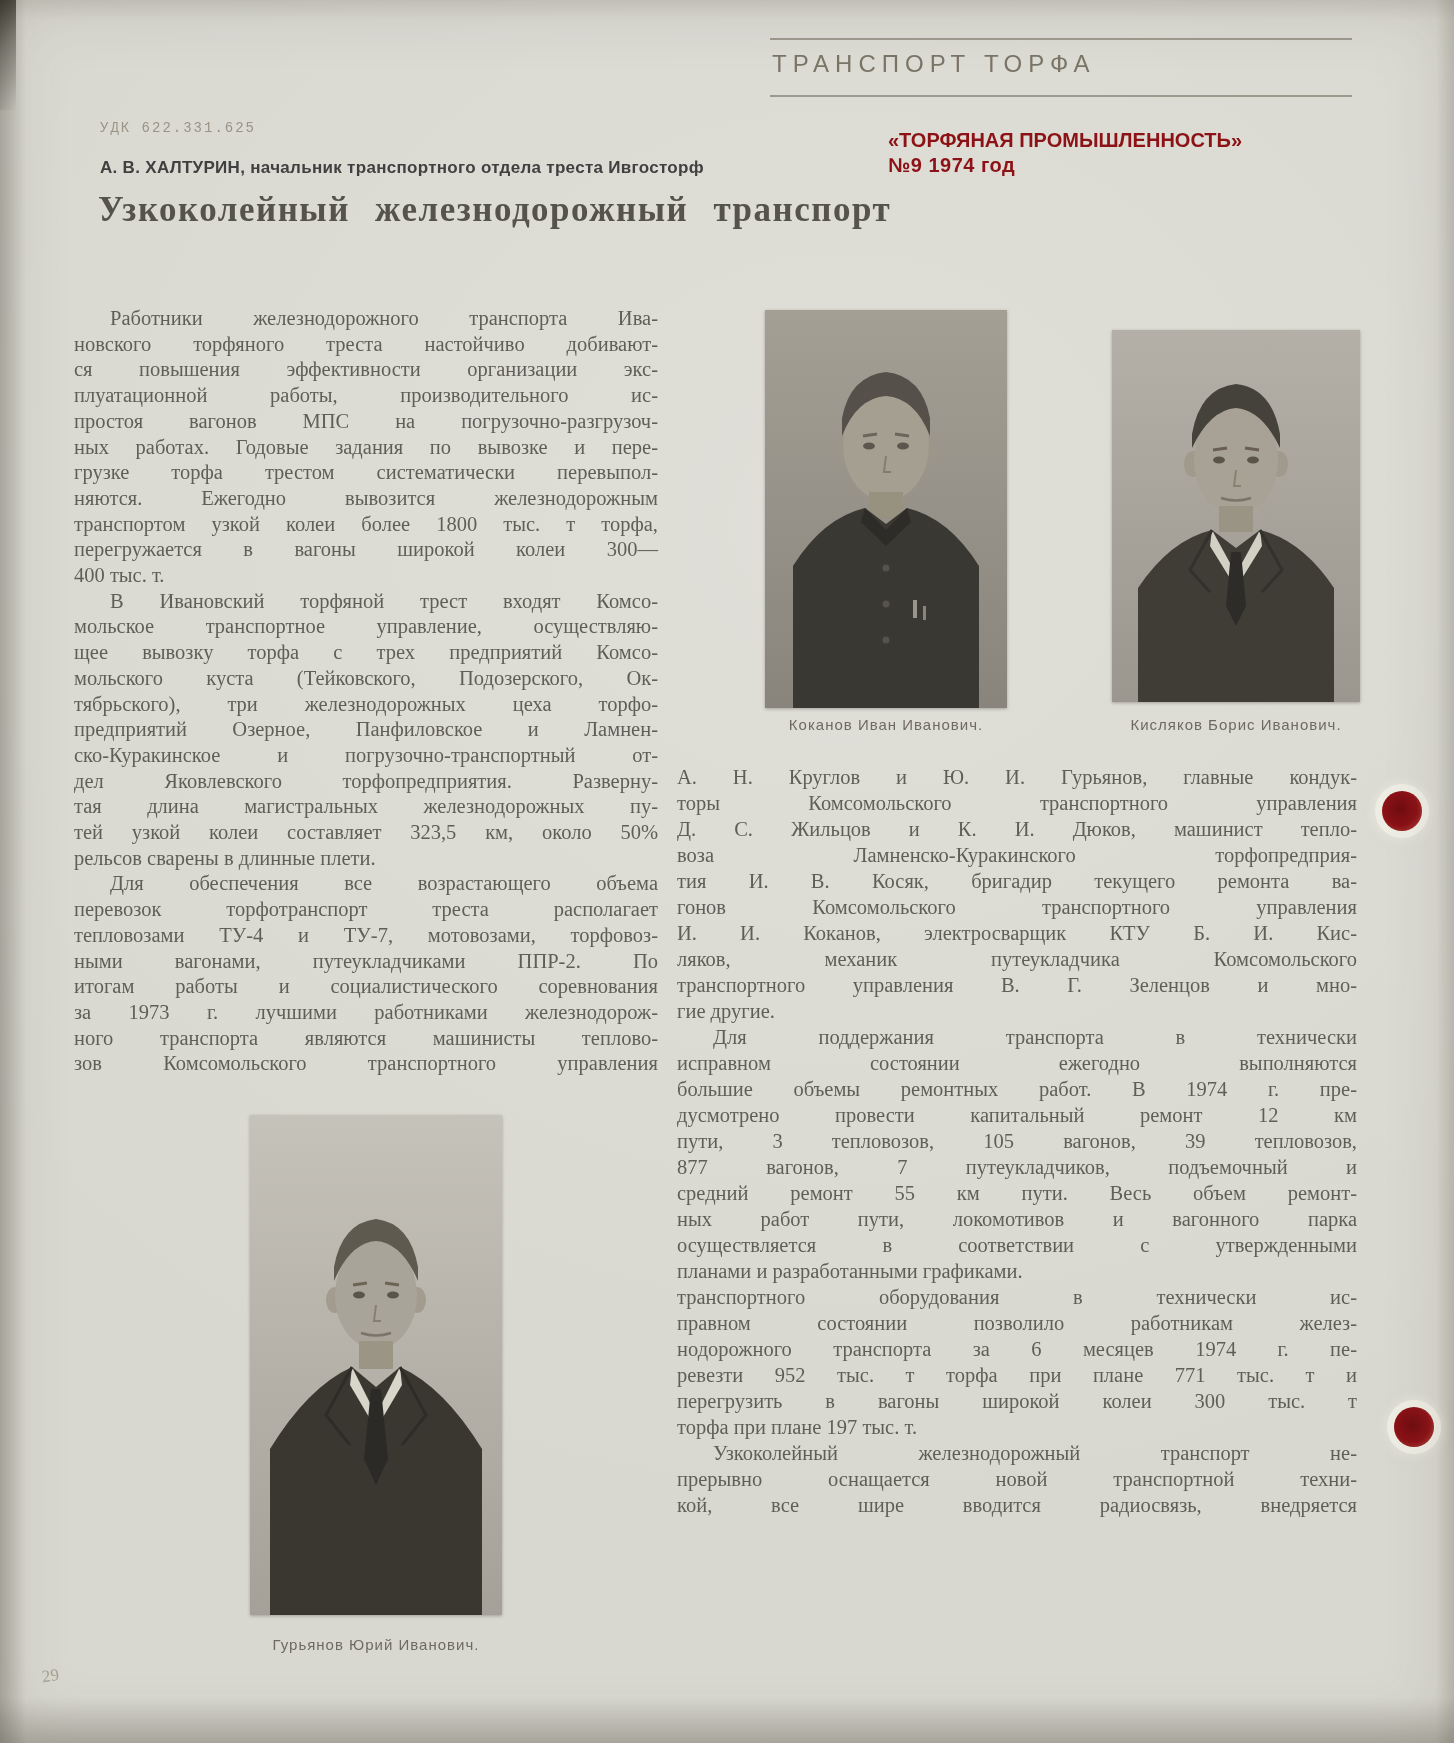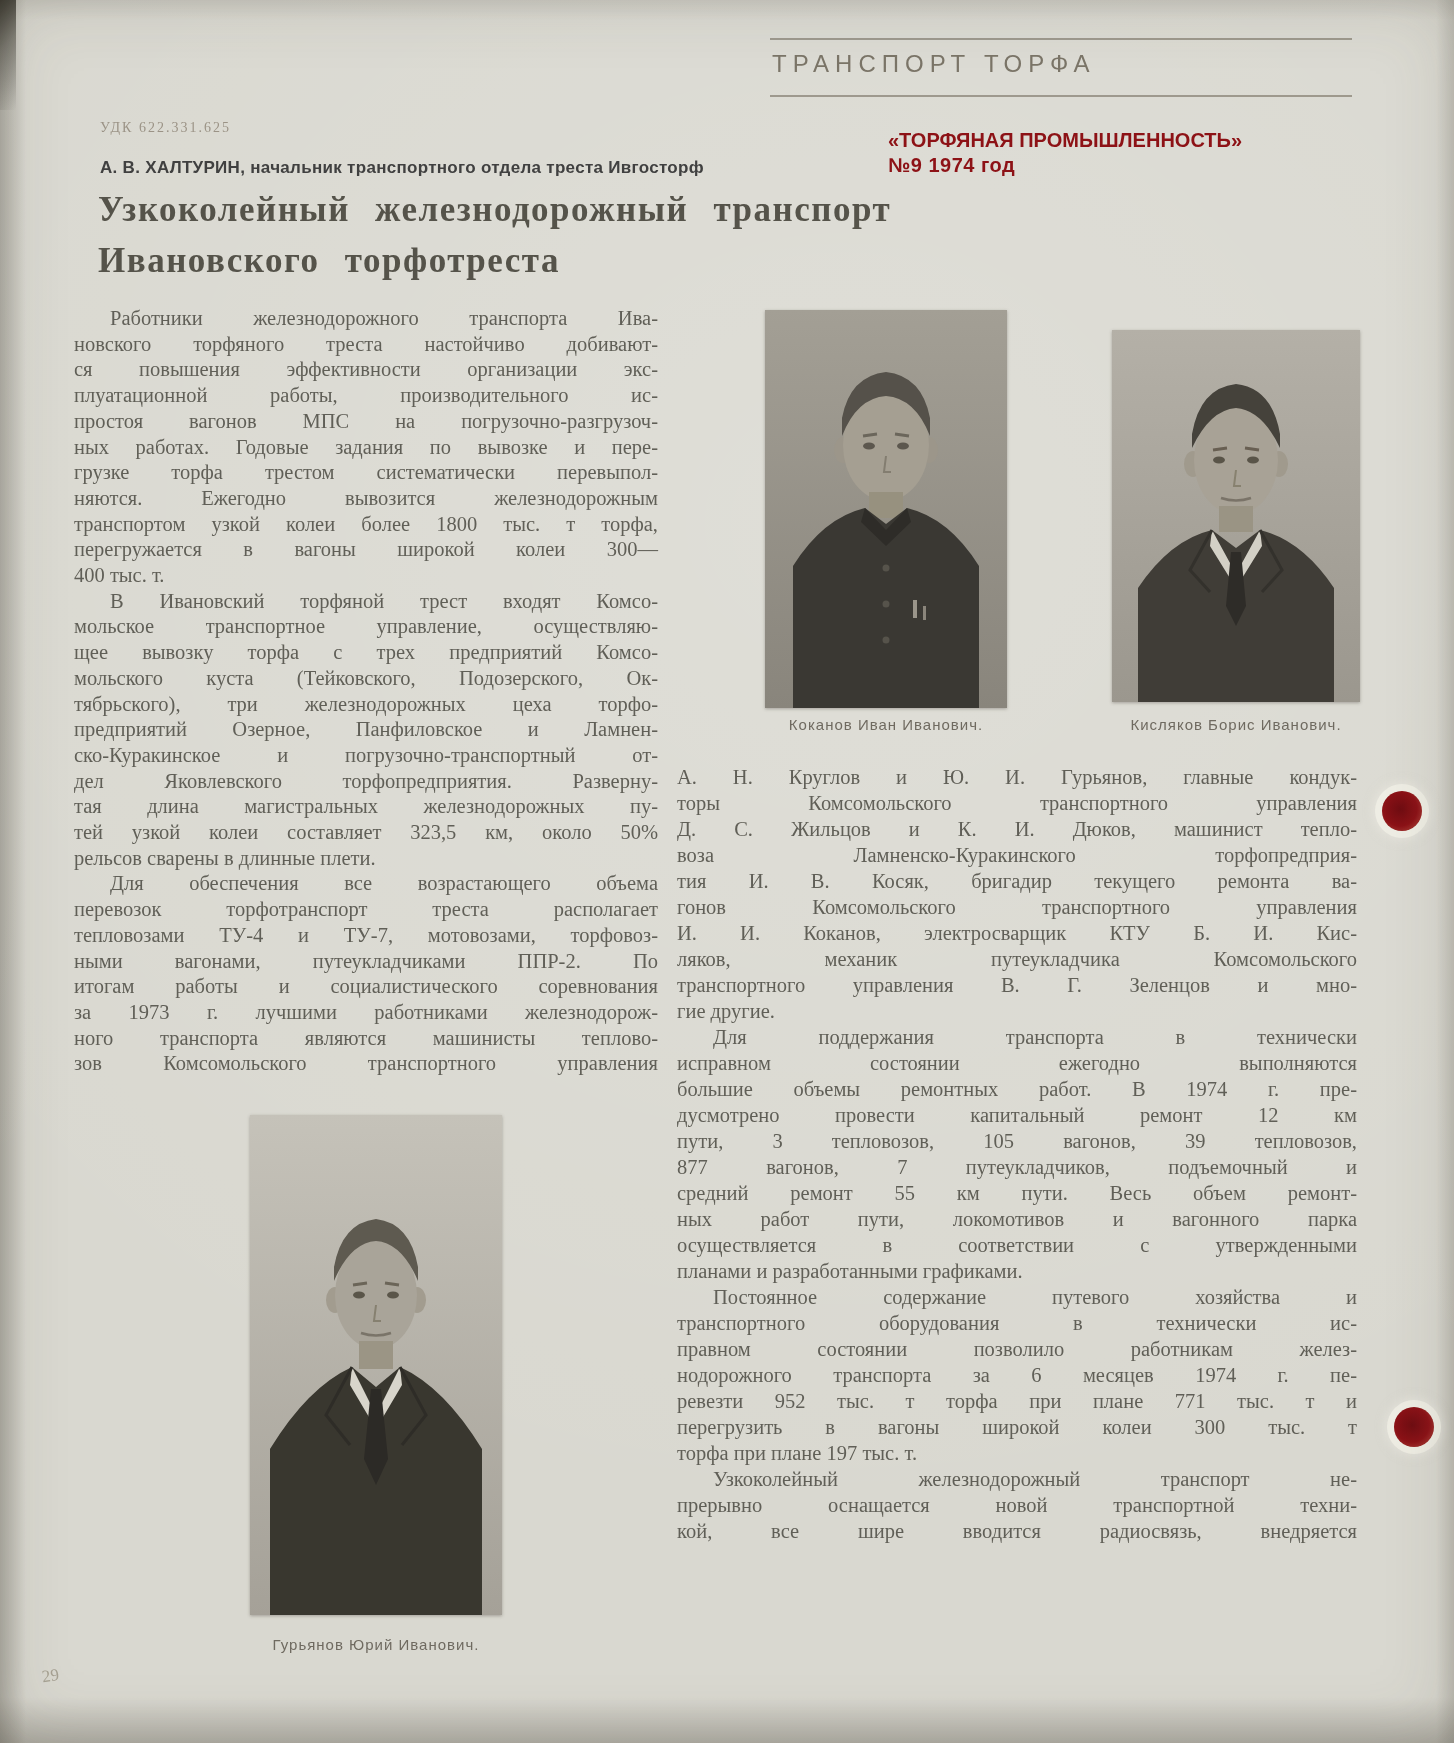--- a/index.html
+++ b/index.html
@@ -32,21 +32,21 @@
   }
   .stamp{
     position:absolute;left:888px;top:128px;line-height:25px;
     color:var(--stamp-red,#8d1216);
     font-family:Liberation Sans, sans-serif;font-weight:bold;font-size:20px;
   }
   .stamp .l2{letter-spacing:.5px;}
 
   .udk{
     position:absolute;left:100px;top:120px;
-    font-family:Liberation Serif, serif;
+    font-family:Liberation Mono, monospace;
     font-size:14px;letter-spacing:2px;color:#9b9386;text-align:right;
   }
   .byline{
     position:absolute;left:100px;top:158px;width:760px;
     font-family:"Liberation Sans","DejaVu Sans",sans-serif;
     font-size:17px;font-weight:bold;color:#404040;letter-spacing:.3px;
   }
   .title{
     position:absolute;left:98px;width:900px;
     font-size:35px;color:#55534a;letter-spacing:1.5px;word-spacing:15px;font-weight:bold;
@@ -107,21 +107,20 @@
     <div class="l1">«ТОРФЯНАЯ ПРОМЫШЛЕННОСТЬ»</div>
     <div class="l2">№9  1974 год</div>
   </div>
 
   <div class="udk">УДК 622.331.625</div>
   <div class="byline">
     <span>А. В. ХАЛТУРИН,</span>
     <span>начальник транспортного отдела треста Ивгосторф</span>
   </div>
   <div class="title" id="title1">Узкоколейный железнодорожный транспорт</div>
-  <div class="title" id="title2">Ивановского торфотреста</div>
 
   <div class="col" id="left-col">
       <div class="para">
         <div class="line indent">Работники железнодорожного транспорта Ива-</div>
         <div class="line">новского торфяного треста настойчиво добивают-</div>
         <div class="line">ся повышения эффективности организации экс-</div>
         <div class="line">плуатационной работы, производительного ис-</div>
         <div class="line">простоя вагонов МПС на погрузочно-разгрузоч-</div>
         <div class="line">ных работах. Годовые задания по вывозке и пере-</div>
         <div class="line">грузке торфа трестом систематически перевыпол-</div>
@@ -173,21 +172,20 @@
         <div class="line">большие объемы ремонтных работ. В 1974 г. пре-</div>
         <div class="line">дусмотрено провести капитальный ремонт 12 км</div>
         <div class="line">пути, 3 тепловозов, 105 вагонов, 39 тепловозов,</div>
         <div class="line">877 вагонов, 7 путеукладчиков, подъемочный и</div>
         <div class="line">средний ремонт 55 км пути. Весь объем ремонт-</div>
         <div class="line">ных работ пути, локомотивов и вагонного парка</div>
         <div class="line">осуществляется в соответствии с утвержденными</div>
         <div class="line last">планами и разработанными графиками.</div>
       </div>
       <div class="para">
-        <div class="line indent">Постоянное содержание путевого хозяйства и</div>
         <div class="line">транспортного оборудования в технически ис-</div>
         <div class="line">правном состоянии позволило работникам желез-</div>
         <div class="line">нодорожного транспорта за 6 месяцев 1974 г. пе-</div>
         <div class="line">ревезти 952 тыс. т торфа при плане 771 тыс. т и</div>
         <div class="line">перегрузить в вагоны широкой колеи 300 тыс. т</div>
         <div class="line last">торфа при плане 197 тыс. т.</div>
       </div>
       <div class="para">
         <div class="line indent">Узкоколейный железнодорожный транспорт не-</div>
         <div class="line">прерывно оснащается новой транспортной техни-</div>

